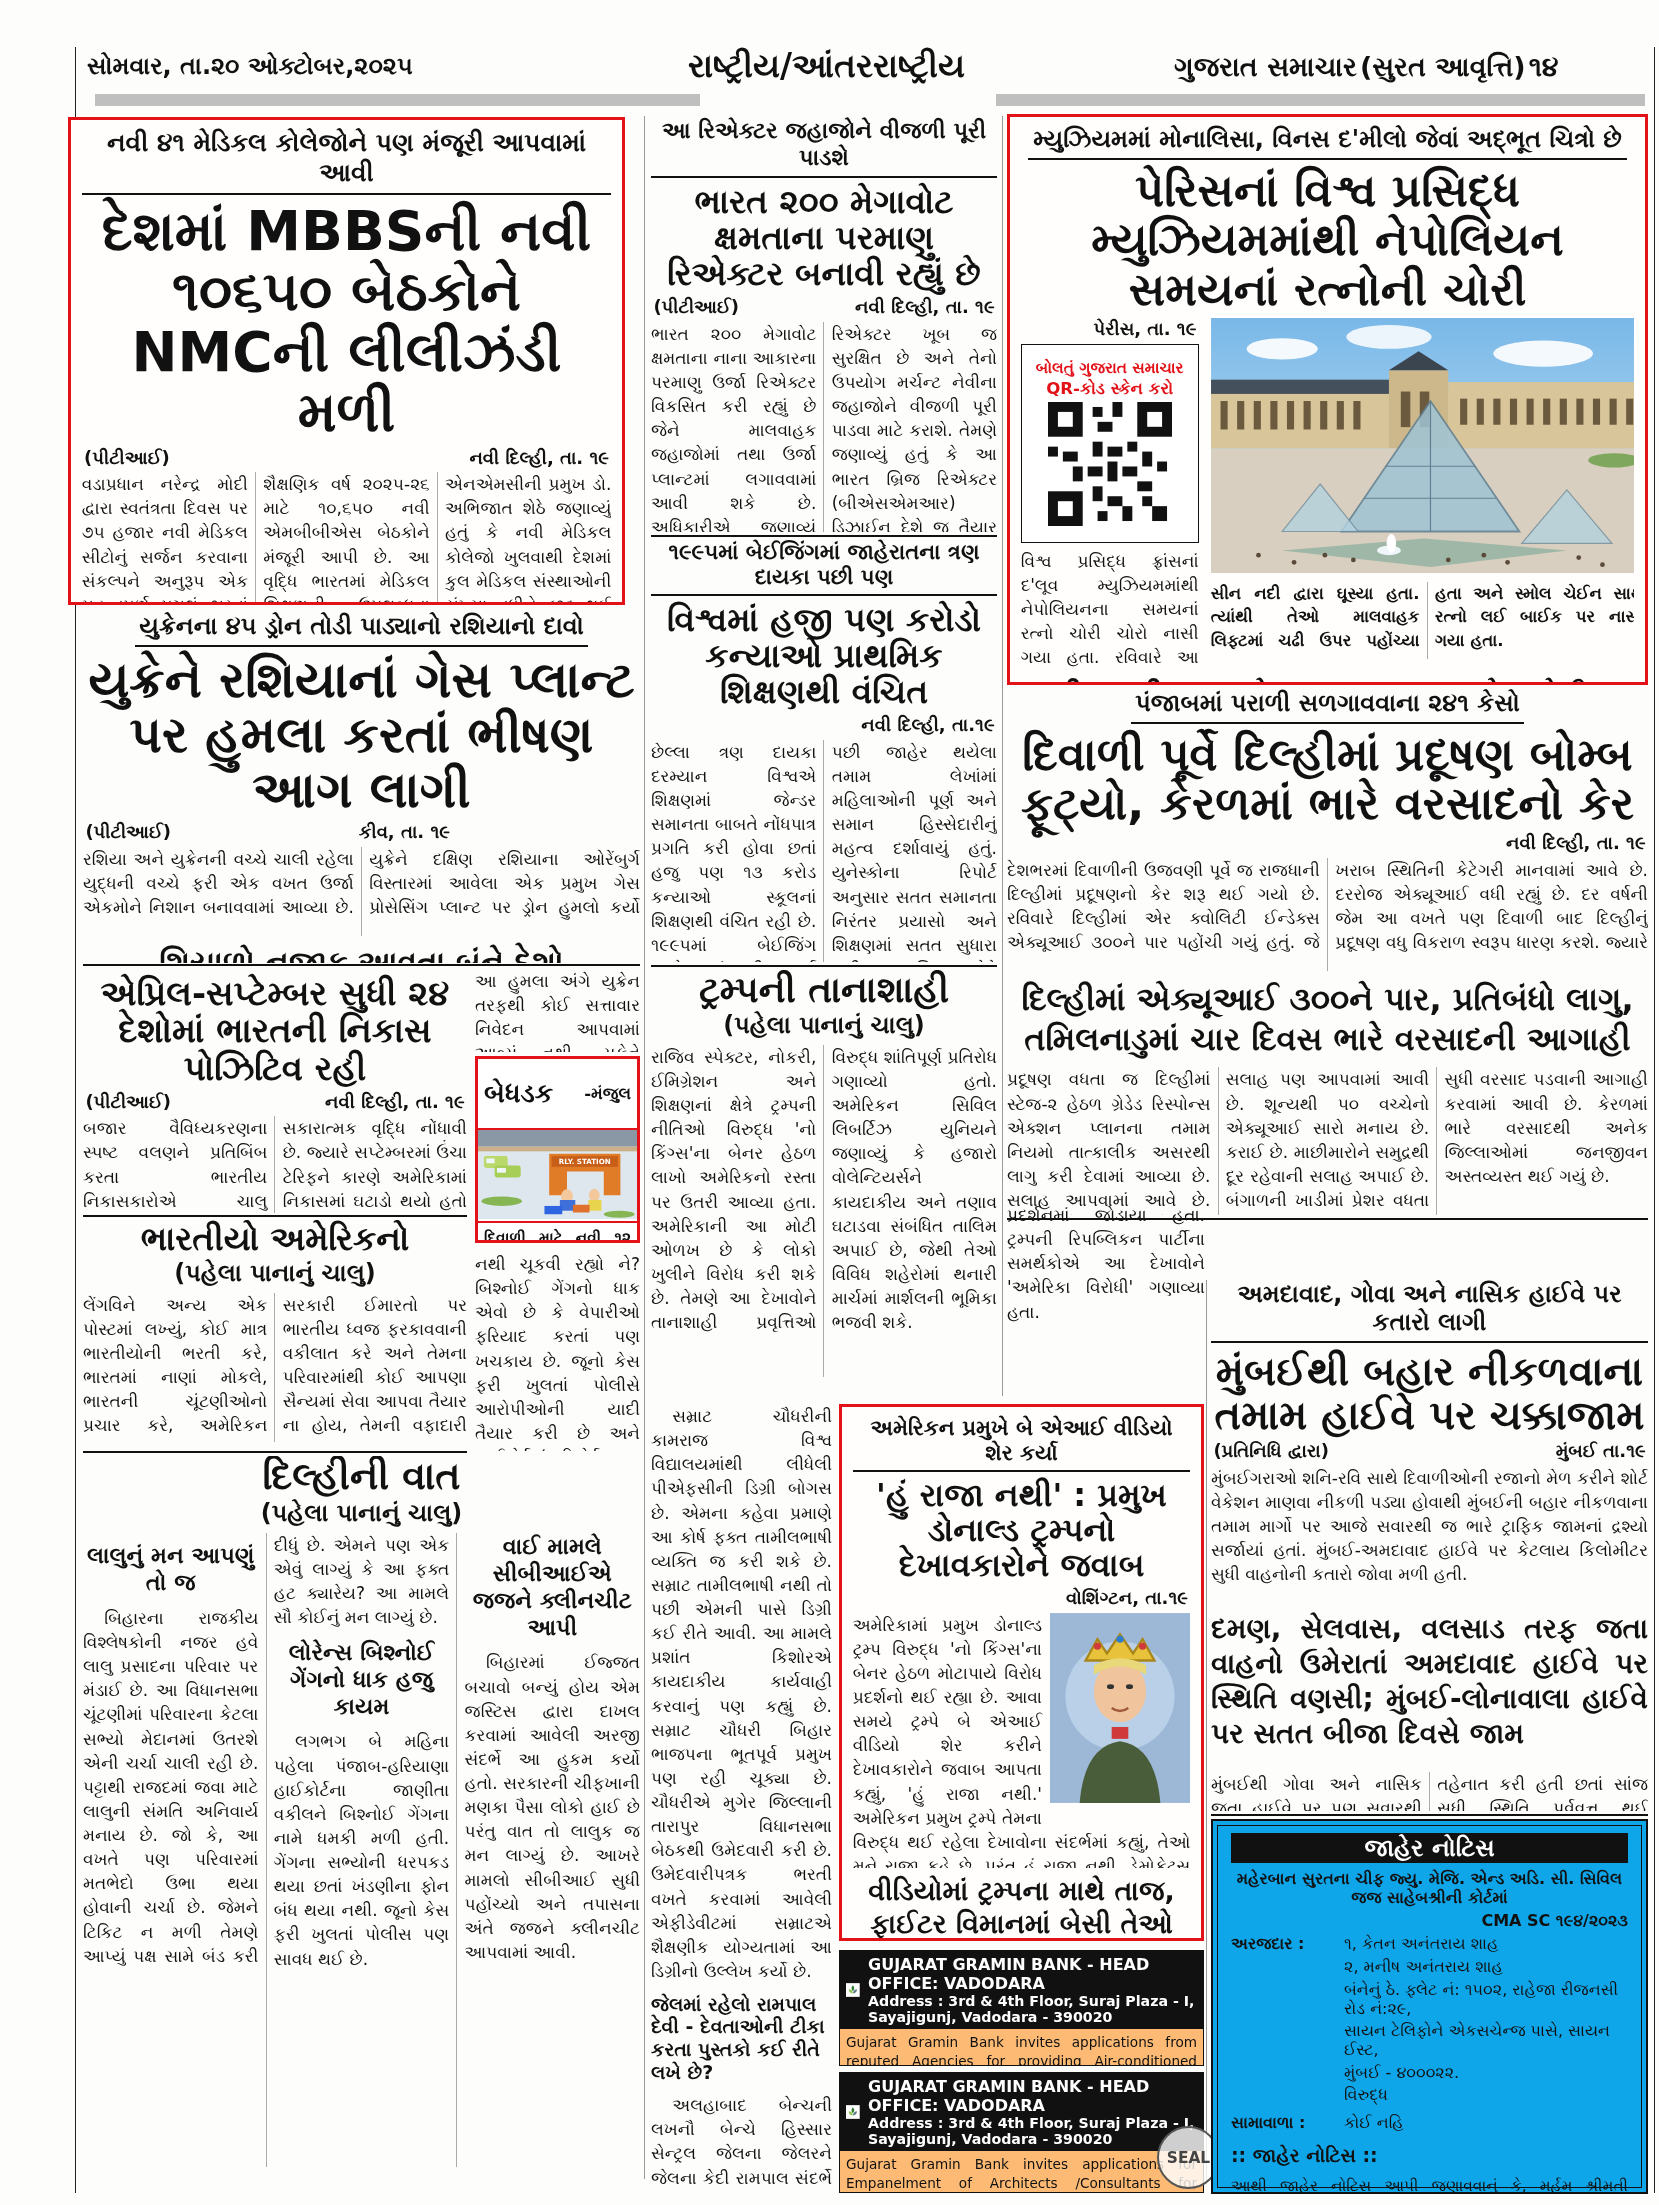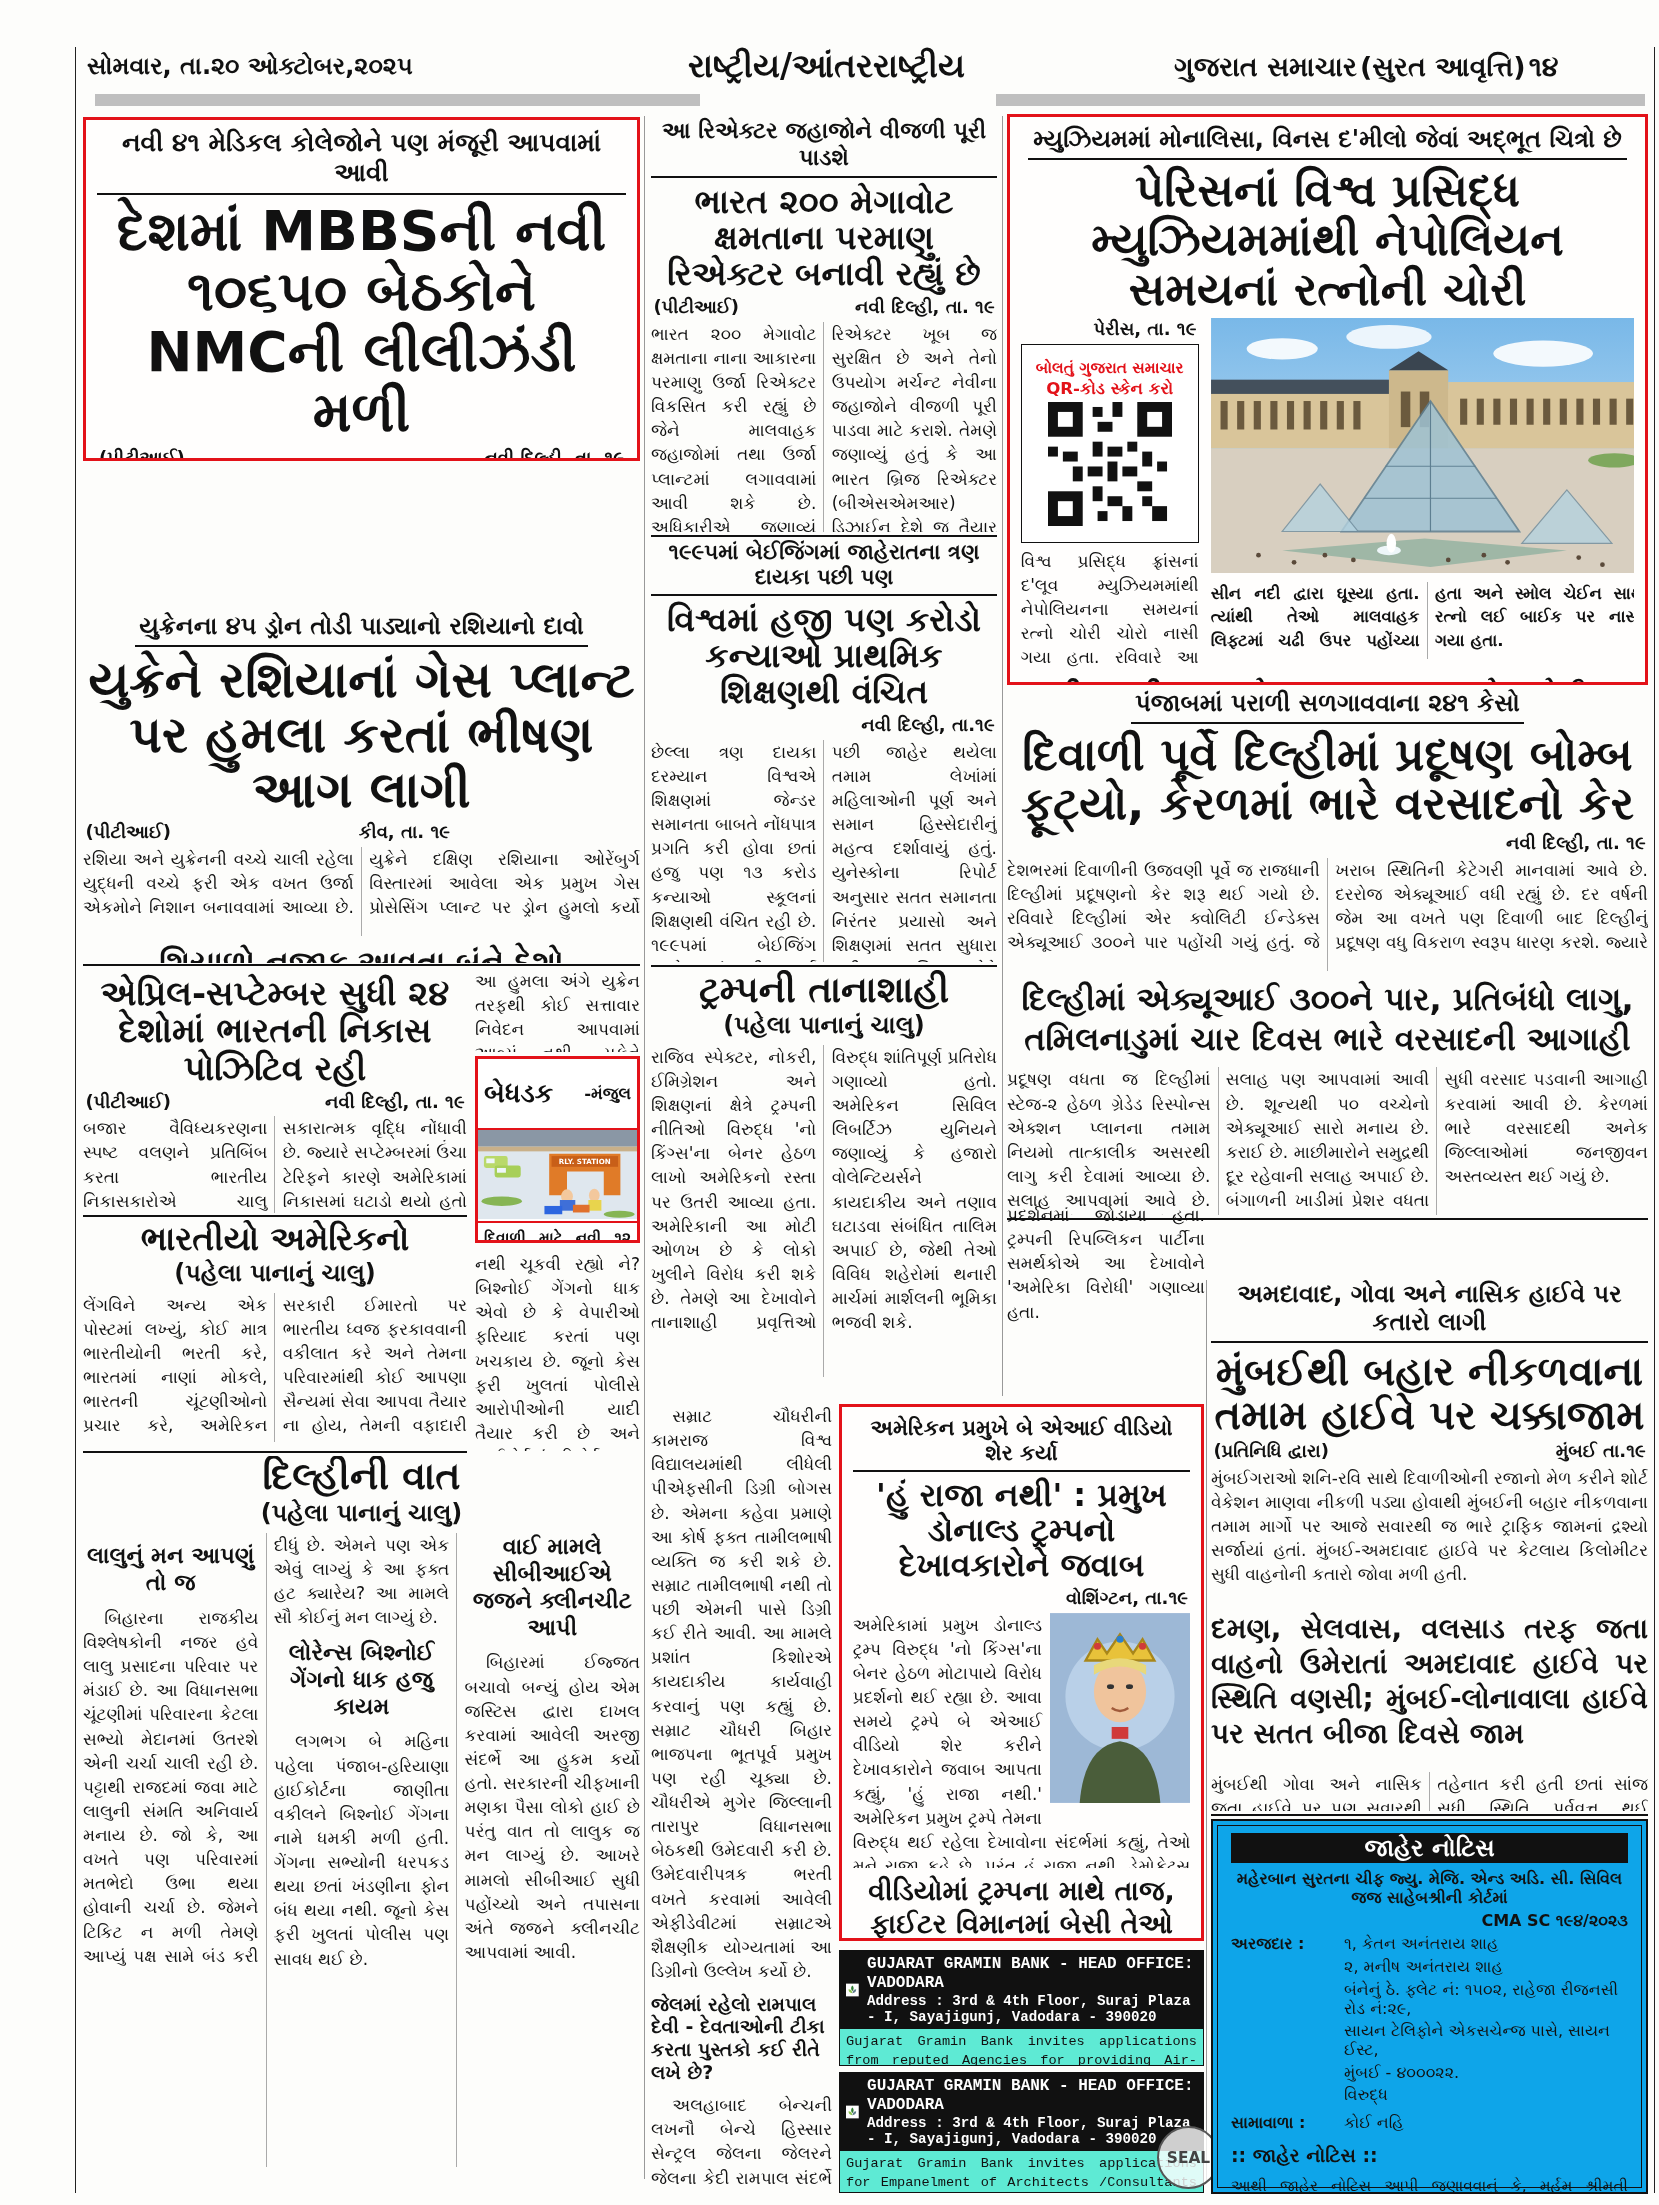--- a/index.html
+++ b/index.html
@@ -23,21 +23,21 @@
   .cols3{column-count:3;column-gap:15.4px;column-rule:0.6px solid #aaa;}
   .cols2 p,.cols3 p,.body p{margin:0 0 8.3px 0;text-indent:21.3px;}
   .footline{font-weight:800;text-align:center;line-height:1.25;}
   .crosshead{font-weight:800;text-align:center;font-size:22.5px;margin:9.5px 0;line-height:1.2;}
   .redbox{border:3.6px solid #e31219;box-sizing:border-box;padding:8.3px 10.7px;background:#fffefd;overflow:hidden;}
   .plain{box-sizing:border-box;overflow:hidden;}
   .contlabel{text-align:center;font-weight:800;font-size:24px;margin:1.2px 0 6px 0;}
   .qrbox{border:1.8px solid #111;background:#fff;text-align:center;padding:14px;}
   .qrbox .l1{color:#e31219;font-weight:800;font-size:15.4px;}
   .qrbox .l2{color:#e31219;font-weight:800;font-size:16.6px;margin-top:2.4px;}
-  .adbox{border:1.8px solid #111;box-sizing:border-box;background:#5eead4;overflow:hidden;font-family:Liberation Mono, monospace;}
+  .adbox{border:1.8px solid #111;box-sizing:border-box;background:#fdba74;overflow:hidden;}
   .adhead{background:#111;color:#fff;display:flex;align-items:center;gap:8.3px;padding:3.6px 6px;}
   .adhead .t1{font-weight:800;font-size:16px;line-height:1.2;}
   .adhead .t2{font-weight:600;font-size:14.2px;}
   .adbody{font-size:13.6px;line-height:1.35;text-align:justify;padding:4.7px 6px;border-bottom:1.8px solid #111;}
   .noticebox{border:2.4px solid #111;outline:1.8px solid #111;outline-offset:-7.1px;box-sizing:border-box;background:#0ea5e9;padding:15.4px 18px;overflow:hidden;}
   .notice-title{text-align:center;font-weight:800;font-size:24px;background:#111;color:#fff;padding:1.2px 0;margin:-3.6px 0 6px 0;}
   .notice-line{font-weight:700;font-size:16px;text-align:center;}
   .notice-case{font-weight:800;font-size:16px;text-align:right;margin:3.6px 0;}
   .notice-kv{display:flex;font-size:16px;margin-top:4.7px;}
   .notice-kv .k{width:113px;font-weight:700;flex:none;}
@@ -68,21 +68,21 @@
     <span class="masthead ed">(સુરત આવૃત્તિ)</span>
     <span class="masthead">૧૪</span>
   </div>
   <div class="abs graybar" style="left:95px;top:94px;width:605px"></div>
   <div class="abs graybar" style="left:996px;top:94px;width:649px"></div>
 
   <div class="abs vline" style="left:644px;top:116px;height:2063px"></div>
   <div class="abs vline" style="left:1002px;top:116px;height:1280px"></div>
   <div class="abs vline" style="left:1206px;top:1280px;height:901px"></div>
 
-  <section class="abs redbox" style="left:83px;top:117px;width:557px;height:344px">
+  <section class="abs redbox" style="left:68px;top:117px;width:557px;height:488px">
     <div class="kicker" style="font-size:25px"><span>નવી ૪૧ મેડિકલ કોલેજોને પણ મંજૂરી આપવામાં આવી</span></div>
     <div class="hl" style="font-size:55px">દેશમાં MBBSની નવી ૧૦૬૫૦ બેઠકોને NMCની લીલીઝંડી મળી</div>
     <div class="byrow">
         <span>(પીટીઆઈ)</span>
         <span>નવી દિલ્હી, તા. ૧૯</span>
       </div>
     <div class="body cols3" style="height:196px;overflow:hidden">વડાપ્રધાન નરેન્દ્ર મોદી દ્વારા સ્વતંત્રતા દિવસ પર ૭૫ હજાર નવી મેડિકલ સીટોનું સર્જન કરવાના સંકલ્પને અનુરૂપ એક મહત્વપૂર્ણ પગલું ભરતાં નેશનલ મેડિકલ કમિશન (એનએમસી)એ શૈક્ષણિક વર્ષ ૨૦૨૫-૨૬ માટે ૧૦,૬૫૦ નવી એમબીબીએસ બેઠકોને મંજૂરી આપી છે. આ વૃદ્ધિ ભારતમાં મેડિકલ શિક્ષણની ઉપલબ્ધતા વધારવાની એક વ્યાપક રણનીતિનો ભાગ છે. એનએમસીની પ્રમુખ ડો. અભિજાત શેઠે જણાવ્યું હતું કે નવી મેડિકલ કોલેજો ખુલવાથી દેશમાં કુલ મેડિકલ સંસ્થાઓની સંખ્યા વધીને ૮૧૬ થઈ છે. આ સાથે જ શૈક્ષણિક વર્ષ ૨૦૨૪-૨૫માં એમબીબીએસની સંખ્યા વધીને ૧,૩૭,૬૦૦ થઈ છે. જેમાં રાષ્ટ્રીય મહત્વની સંસ્થાઓ (આઈએનઆઈઓ)ની બેઠકો પણ સામેલ છે. અનુસ્નાતક (પીજી) અભ્યાસક્રમો માટે એનએમસીએ નવી અને રિન્યુ કરાયેલી મળી ૩૫૦૦થી વધુ અરજીઓને મંજૂરી આપી છે. જેના કારણે સમગ્ર દેશમાં કુલ પીજી બેઠકોની સંખ્યા વધીને ૬૭૦૦૦ થઈ છે. ચાલુ વર્ષે નવી ૪૧ મેડિકલ કોલેજોને પણ મંજૂરી આપવામાં આવી છે.</div>
 
   </section>
 

